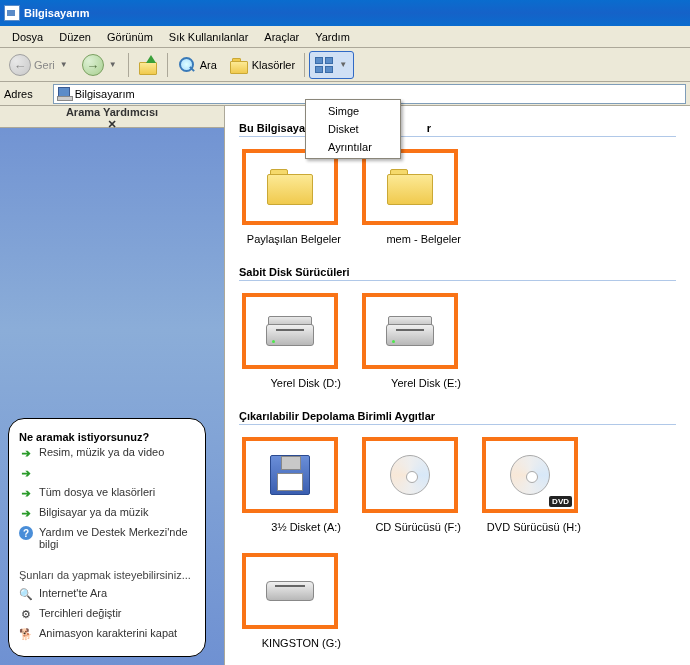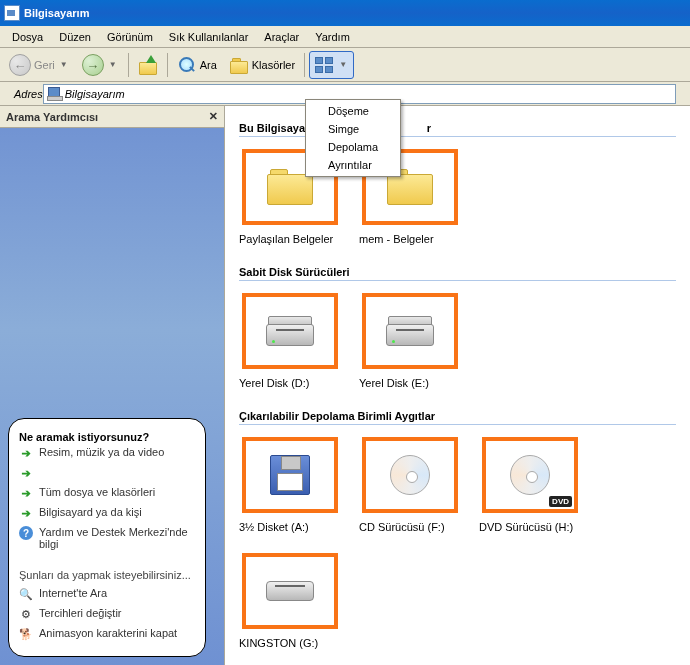--- a/index.html
+++ b/index.html
@@ -73,23 +73,22 @@
   background: radial-gradient(circle at 30% 30%, #e8e8e8, #c8c8c8);
   border-color: #a0a0a0; color: #888;
 }
 .toolbar .drop { font-size: 8px; color: #666; padding: 0 2px; }
 .addressbar {
   background: #ece9d8;
   border-bottom: 1px solid #aca899;
   height: 24px;
   display: flex;
   align-items: center;
-  padding: 0 14px;
-  gap: 0;
-  font-style: italic;
+  padding: 0 4px;
+  gap: 20px;
 }
 .addressbar .addrinput {
   flex: 1;
   background: #fff;
   border: 1px solid #7f9db9;
   height: 20px;
   display: flex;
   align-items: center;
   padding: 0 3px;
   gap: 4px;
@@ -107,20 +106,21 @@
 .sidehead {
   background: #ece9d8;
   border-bottom: 1px solid #aca899;
   height: 22px;
   display: flex;
   align-items: center;
   justify-content: space-between;
   padding: 0 6px;
   font-weight: bold;
   color: #333;
+  flex-direction: column;
 }
 .sidehead .closex {
   font-family: Arial; font-weight: bold; cursor: default;
 }
 .balloon {
   position: absolute;
   left: 8px;
   right: 18px;
   bottom: 8px;
   background: #fff;
@@ -169,21 +169,21 @@
   margin-top: 6px;
 }
 .items {
   display: flex;
   gap: 18px;
   flex-wrap: wrap;
   margin-bottom: 20px;
 }
 .item {
   width: 102px;
-  text-align: left;
+  text-align: right;
   cursor: default;
 }
 .item .thumb {
   width: 96px; height: 76px;
   border: 4px solid #f97316;
   margin: 0 auto 8px;
   display: flex; align-items: center; justify-content: center;
   background: #fff;
 }
 .item .label { font-size: 11px; line-height: 1.2; }
@@ -408,21 +408,21 @@
       </div>
       <div class="row">
         <span class="arrow">➔</span>
       </div>
       <div class="row">
         <span class="arrow">➔</span>
         <span>Tüm dosya ve klasörleri</span>
       </div>
       <div class="row">
         <span class="arrow">➔</span>
-        <span>Bilgisayard ya da kişi</span>
+        <span>Bilgisayar ya da müzik</span>
       </div>
       <div class="row">
         <span class="qicon">?</span>
         <span>Yardım ve Destek Merkezi'nde bilgi</span>
       </div>
       <div class="sub">Şunları da yapmak isteyebilirsiniz...</div>
       <div class="row">
         <span class="iconbox">🔍</span>
         <span>Internet'te Ara</span>
       </div>
@@ -507,17 +507,16 @@
         <div class="thumb">
             <div class="ext-icon"></div>
           </div>
         <div class="label">KINGSTON (G:)</div>
       </div>
     </div>
   </div>
 </div>
 
 <div class="views-menu">
-  <div class="mi">Döşeme</div>
   <div class="mi">Simge</div>
-  <div class="mi">Depolama</div>
+  <div class="mi">Disket</div>
   <div class="mi">Ayrıntılar</div>
 </div>
 
 </body></html>

